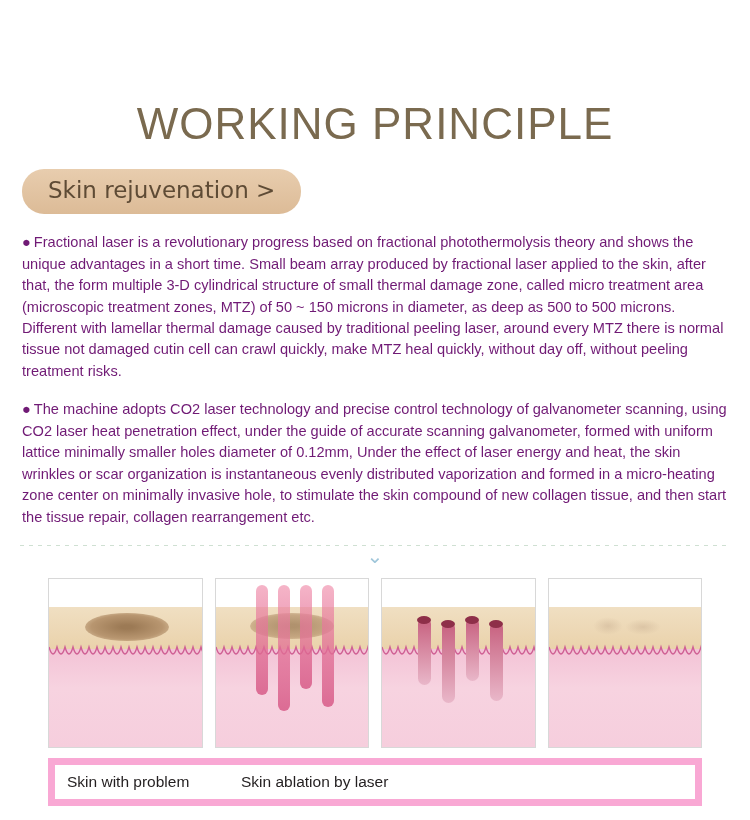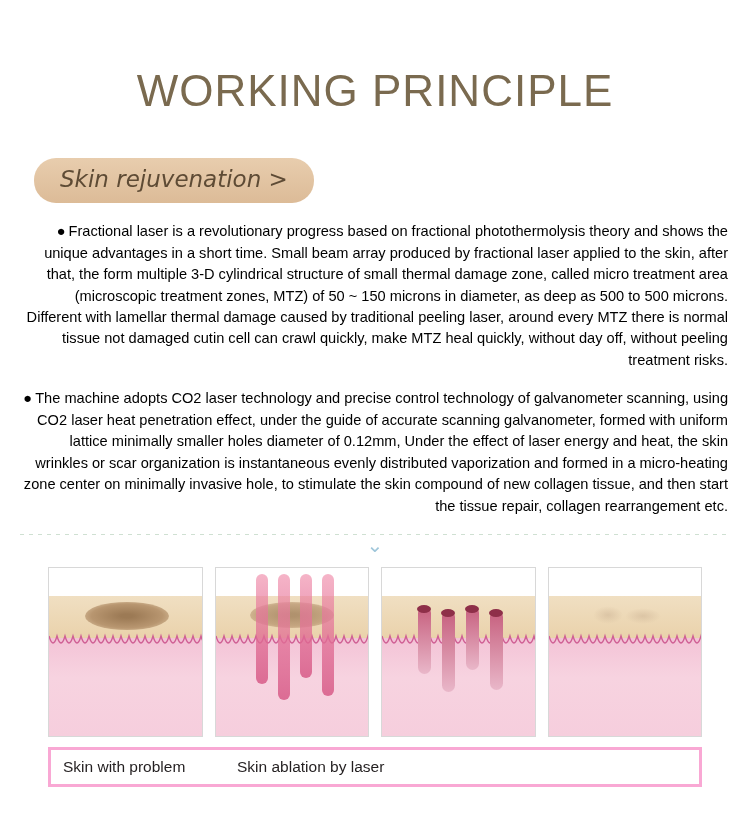--- a/index.html
+++ b/index.html
@@ -20,44 +20,43 @@
     height: 820px;
   }
   .title {
     text-align: center;
     font-family: "Liberation Sans", sans-serif;
     font-size: 44px;
     letter-spacing: 1px;
     color: #7a6a4f;
     font-weight: 400;
     margin: 0;
-    padding-top: 66px;
+    padding-top: 99px;
   }
   .pill-wrap {
-    margin-top: 42px;
-    padding-left: 34px;
-    font-style: italic;
+    margin-top: 20px;
+    padding-left: 22px;
   }
   .pill {
     display: inline-block;
     background: linear-gradient(to bottom, #e8cdae, #dcbb97);
     border-radius: 22px;
     padding: 9px 26px 11px 26px;
     color: #5e4b35;
     font-size: 23px;
     font-family: "DejaVu Sans", sans-serif;
     line-height: 1.1;
   }
   .body-text {
     padding: 0 22px;
     margin-top: 18px;
     font-size: 14.6px;
     line-height: 1.47;
-    color: #000000;
-    text-align: right;
+    color: #701a75;
+    text-align: left;
   }
   .para {
     margin: 0 0 17px 0;
   }
   .para .bullet {
     margin-right: 3px;
   }
   .divider {
     margin: 8px 20px 0 20px;
     height: 1px;
@@ -135,21 +134,21 @@
     border-radius: 50%;
     background: #8e2f49;
   }
   .heal-patch {
     position: absolute;
     border-radius: 50%;
     background: radial-gradient(ellipse at center, rgba(205,180,150,0.55), rgba(226,208,180,0) 70%);
   }
   .caption-bar {
     margin: 10px 48px 0 48px;
-    border: 3px solid #f9a8d4;
+    border: 7px solid #f9a8d4;
     height: 34px;
     display: flex;
     align-items: center;
     font-size: 15.5px;
     color: #231f20;
   }
   .cap {
   }
   .cap1 { width: 174px; text-align: left; padding-left: 12px;}
   .cap2 { flex: 1; }

